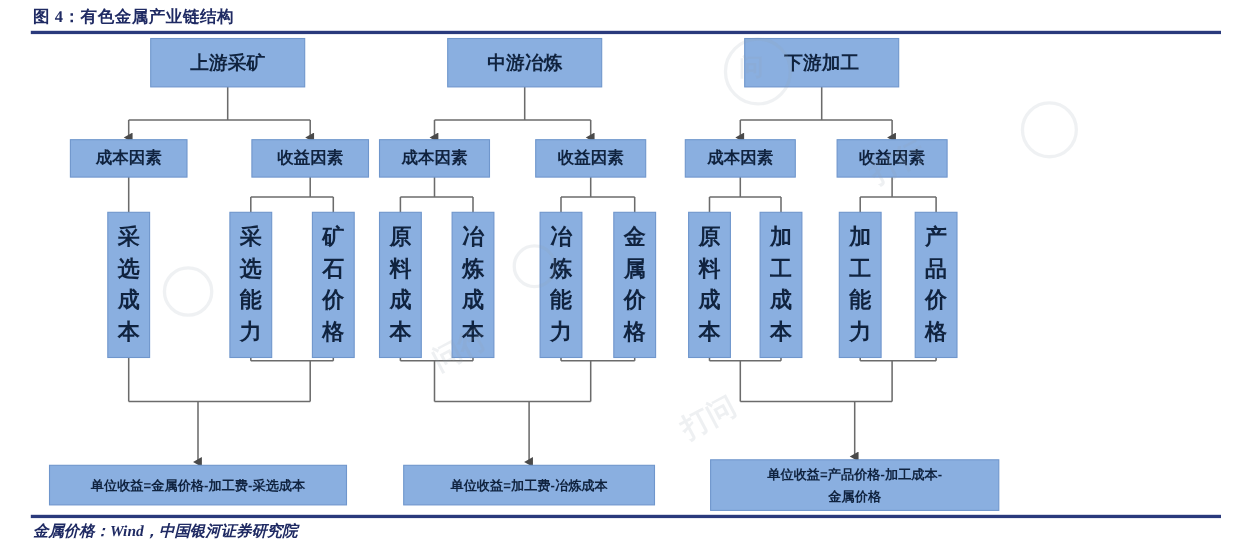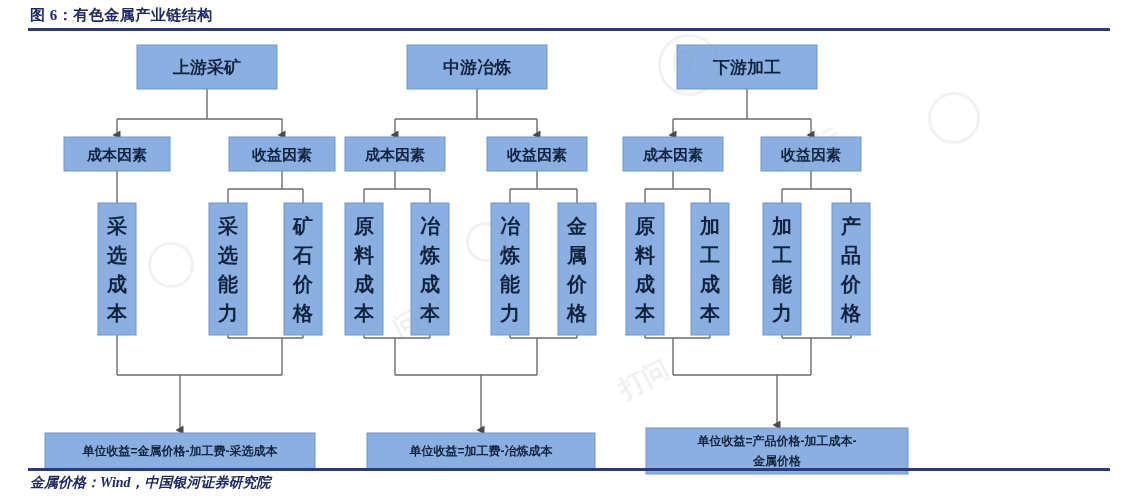--- a/index.html
+++ b/index.html
@@ -51,21 +51,21 @@
     font-style: italic;
     font-weight: bold;
     font-size: 14px;
     color: #1f2a63;
     white-space: nowrap;
   }
 
   
   #diagram-canvas {
     position: absolute;
-    left: 0; top: 40px;
+    left: 0; top: 30px;
     width: 1138px; height: 438px;
   }
   #diagram-svg { display: block; }
   .arrowhead { fill: #4a4a4a; }
 
   
   .watermark {
     position: absolute;
     color: rgba(150,160,175,0.16);
     font-family: "Liberation Serif", "DejaVu Serif", serif;
@@ -78,21 +78,21 @@
     position: absolute;
     border: 3px solid rgba(150,160,175,0.15);
     border-radius: 50%;
     pointer-events: none;
   }
 </style>
 </head>
 <body>
 
 <div id="figure-header">
-  <div id="figure-title">图 6：有色金属产业链结构</div>
+  <div id="figure-title">图 4：有色金属产业链结构</div>
 </div>
 <div id="header-rule"></div>
 
 <div id="diagram-canvas">
   <svg id="diagram-svg" width="1138" height="438" viewBox="0 0 1138 438">
     <defs>
       <marker id="arrow" markerWidth="9" markerHeight="9" refX="4.5" refY="4" orient="auto" markerUnits="userSpaceOnUse">
         <path d="M0,0.5 L9,0.5 L4.5,8.5 z" class="arrowhead"></path>
       </marker>
     </defs>

